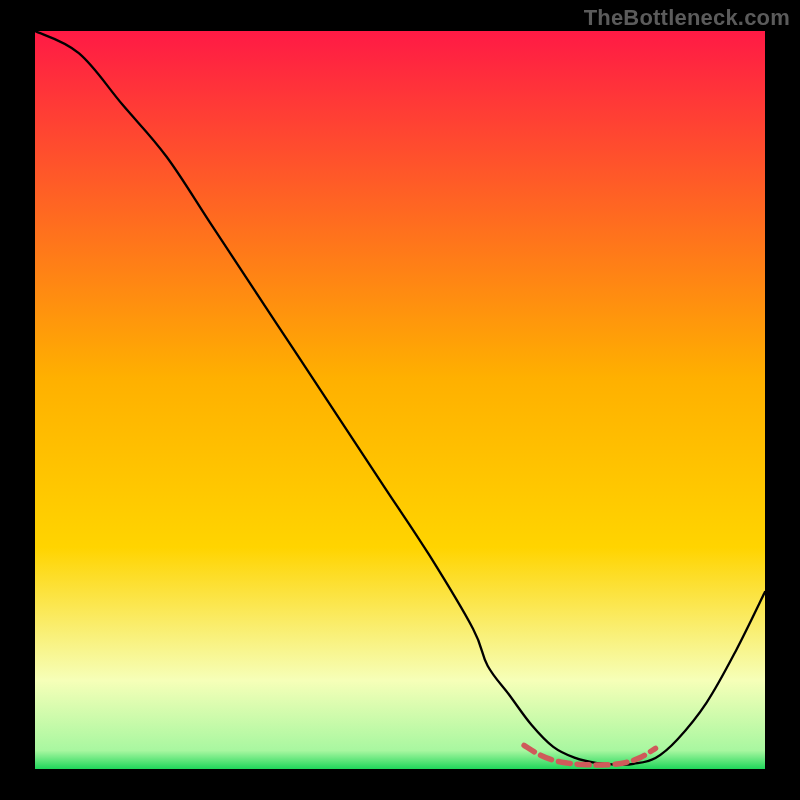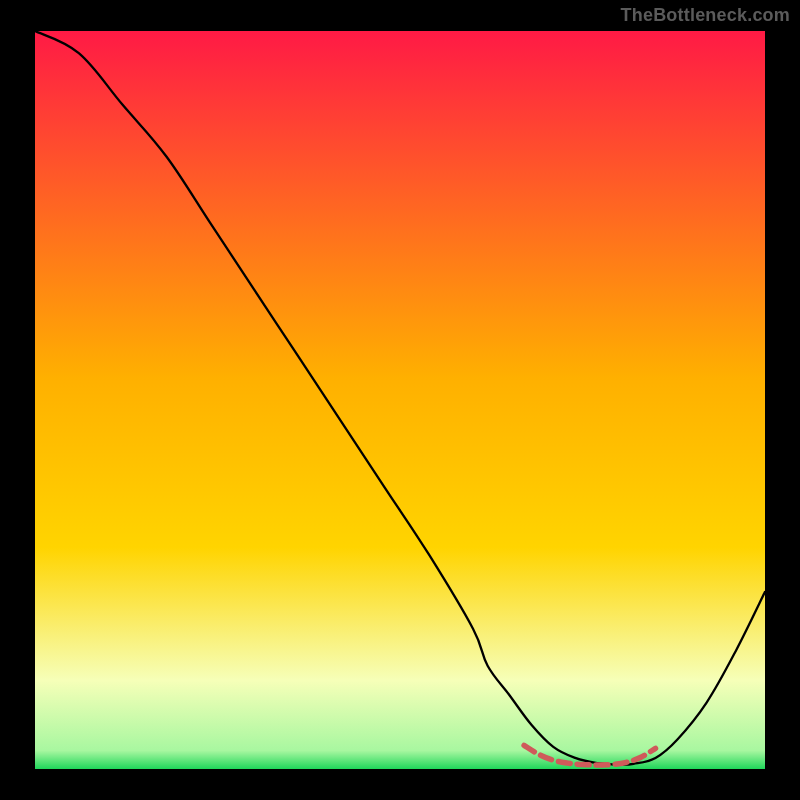--- a/index.html
+++ b/index.html
@@ -17,21 +17,21 @@
     top: 0;
     width: 800px;
     height: 800px;
     background: #000;
   }
   .watermark {
     position: absolute;
     top: 5px;
     right: 10px;
     color: #5b5b5b;
-    font-size: 18px;
+    font-size: 22px;
     font-weight: 600;
     letter-spacing: 0.2px;
     z-index: 5;
   }
   svg.plot {
     position: absolute;
     left: 0;
     top: 0;
     width: 800px;
     height: 800px;

